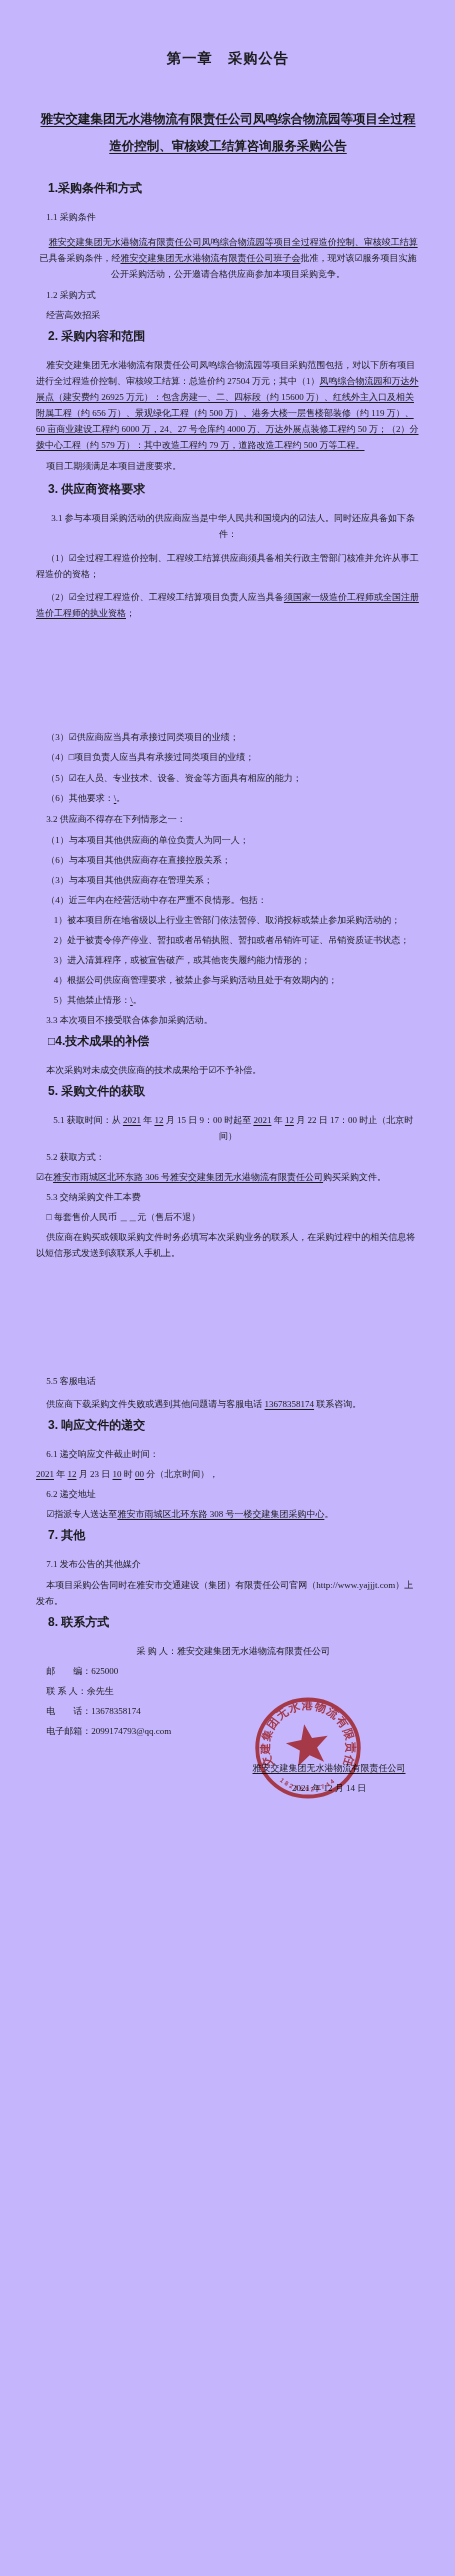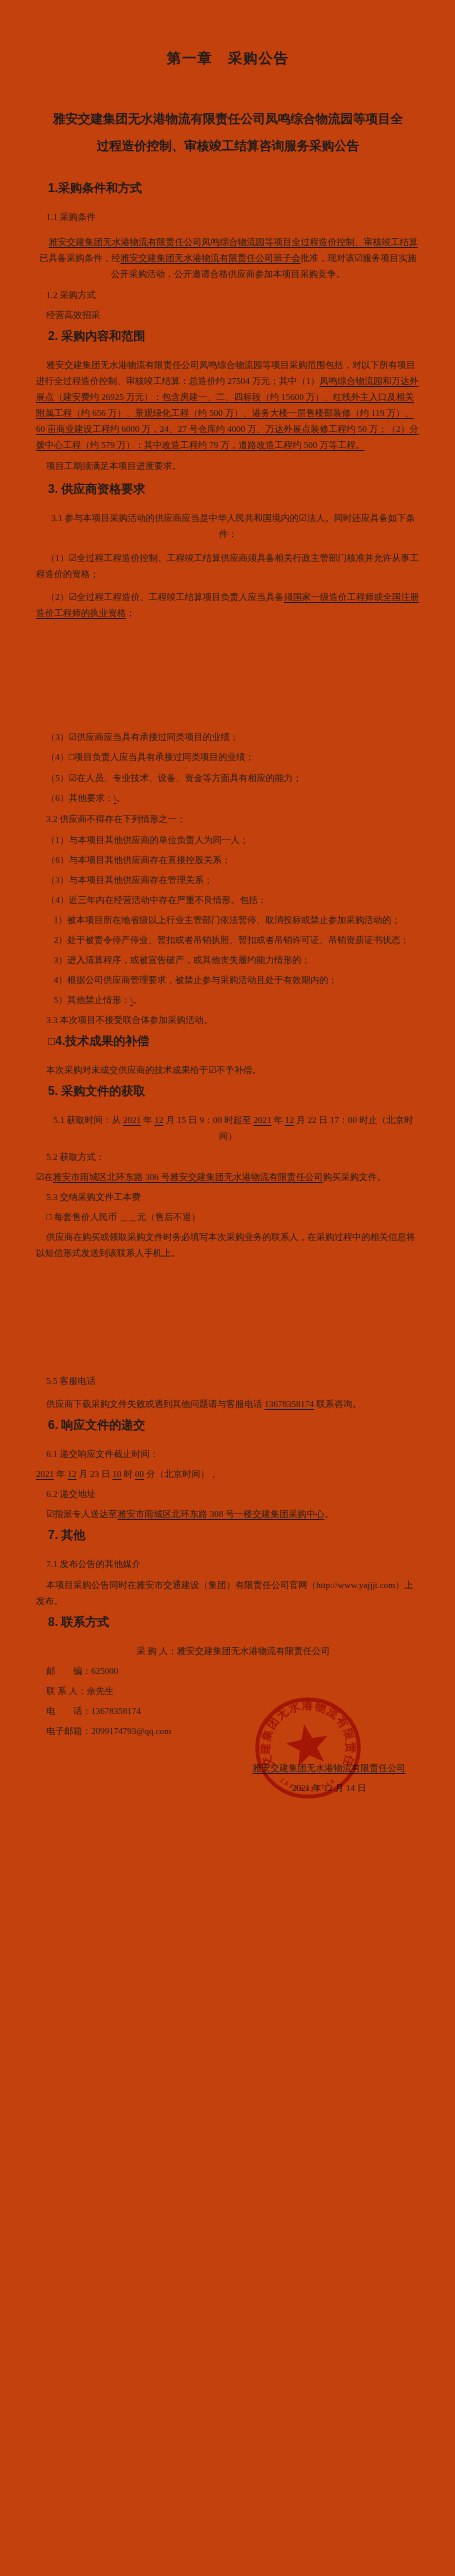--- a/index.html
+++ b/index.html
@@ -1,22 +1,22 @@
 <!DOCTYPE html>
 <html style="font-size:9px"><head>
 <meta charset="utf-8">
 <style>
   html,body{margin:0;padding:0;background:#ffffff;}
-  .page{width:456px;height:2576px;background:#c2410c;color:#1c1c1c;position:relative;
+  .page{width:456px;height:2576px;background:#c4b5fd;color:#1c1c1c;position:relative;
         box-sizing:border-box;padding:49px 36px 0 36px;overflow:hidden;
         font-family:"Liberation Serif","DejaVu Serif",serif;}
   .center{text-align:center;}
   .chapter{font:700 14.2px/19.4px "Liberation Sans",sans-serif;margin:0;letter-spacing:1.1px;}
-  .doctitle{font:700 12.5px/27px "Liberation Sans",sans-serif;margin:12px;
-            text-underline-offset:3.4px;text-decoration-thickness:1.1px;}
+  .doctitle{font:700 12.5px/27px "Liberation Sans",sans-serif;margin:0;
+            text-decoration:underline;text-underline-offset:3.4px;text-decoration-thickness:1.1px;}
   .h2{font:700 12px/17px "Liberation Sans",sans-serif;margin:12px;}
   .t{font-size:9px;line-height:16px;margin:0;text-indent:10.3px;}
   .noind{text-indent:0;}
   .sub{text-indent:17.7px;}
   u{text-underline-offset:1.7px;}
   .mt0{margin-top:8px;font-family:Liberation Serif, serif;} .mt7{margin-top:4px;} .mt9{margin-top:5.1px;} .mt12{margin-top:6.8px;}
   .mt16{margin-top:9px;text-align:center;} .mt18{margin-top:10.3px;} .mt34{margin-top:19.4px;} .mt37{margin-top:21px;}
   .mt66{margin-top:38px;} .mt189{margin-top:108px;} .mt196{margin-top:112px;}
   .sign{margin-left:162px;width:262px;text-align:center;}
   .sign p{text-indent:0;}
@@ -69,21 +69,21 @@
   <p class="h2 mt9">5. 采购文件的获取</p>
   <p class="t mt16"><span>5.1 获取时间：从 </span><u>2021</u><span> 年 </span><u>12</u><span> 月 15 日 9：00 时起至 </span><u>2021</u><span> 年 </span><u>12</u><span> 月 22 日 17：00 时止（北京时间）</span></p>
   <p class="t mt9">5.2 获取方式：</p>
   <p class="t noind mt7"><span>☑在</span><u>雅安市雨城区北环东路 306 号雅安交建集团无水港物流有限责任公司</u><span>购买采购文件。</span></p>
   <p class="t mt7">5.3 交纳采购文件工本费</p>
   <p class="t mt7">□ 每套售价人民币 ＿＿元（售后不退）</p>
   <p class="t mt7">供应商在购买或领取采购文件时务必填写本次采购业务的联系人，在采购过程中的相关信息将以短信形式发送到该联系人手机上。</p>
   <p class="t mt196">5.5 客服电话</p>
   <p class="t mt12"><span>供应商下载采购文件失败或遇到其他问题请与客服电话 </span><u>13678358174</u><span> 联系咨询。</span></p>
 
-  <p class="h2 mt9">6. 响应文件的递交</p>
+  <p class="h2 mt9">3. 响应文件的递交</p>
   <p class="t mt18">6.1 递交响应文件截止时间：</p>
   <p class="t noind mt7"><u>2021</u><span> 年 </span><u>12</u><span> 月 23 日 </span><u>10</u><span> 时 </span><u>00</u><span> 分（北京时间），</span></p>
   <p class="t mt7">6.2 递交地址</p>
   <p class="t mt7"><span>☑指派专人送达至</span><u>雅安市雨城区北环东路 308 号一楼交建集团采购中心</u><span>。</span></p>
 
   <p class="h2 mt9">7. 其他</p>
   <p class="t mt18">7.1 发布公告的其他媒介</p>
   <p class="t mt9">本项目采购公告同时在雅安市交通建设（集团）有限责任公司官网（http://www.yajjjt.com）上发布。</p>
 
   <p class="h2 mt9">8. 联系方式</p>

